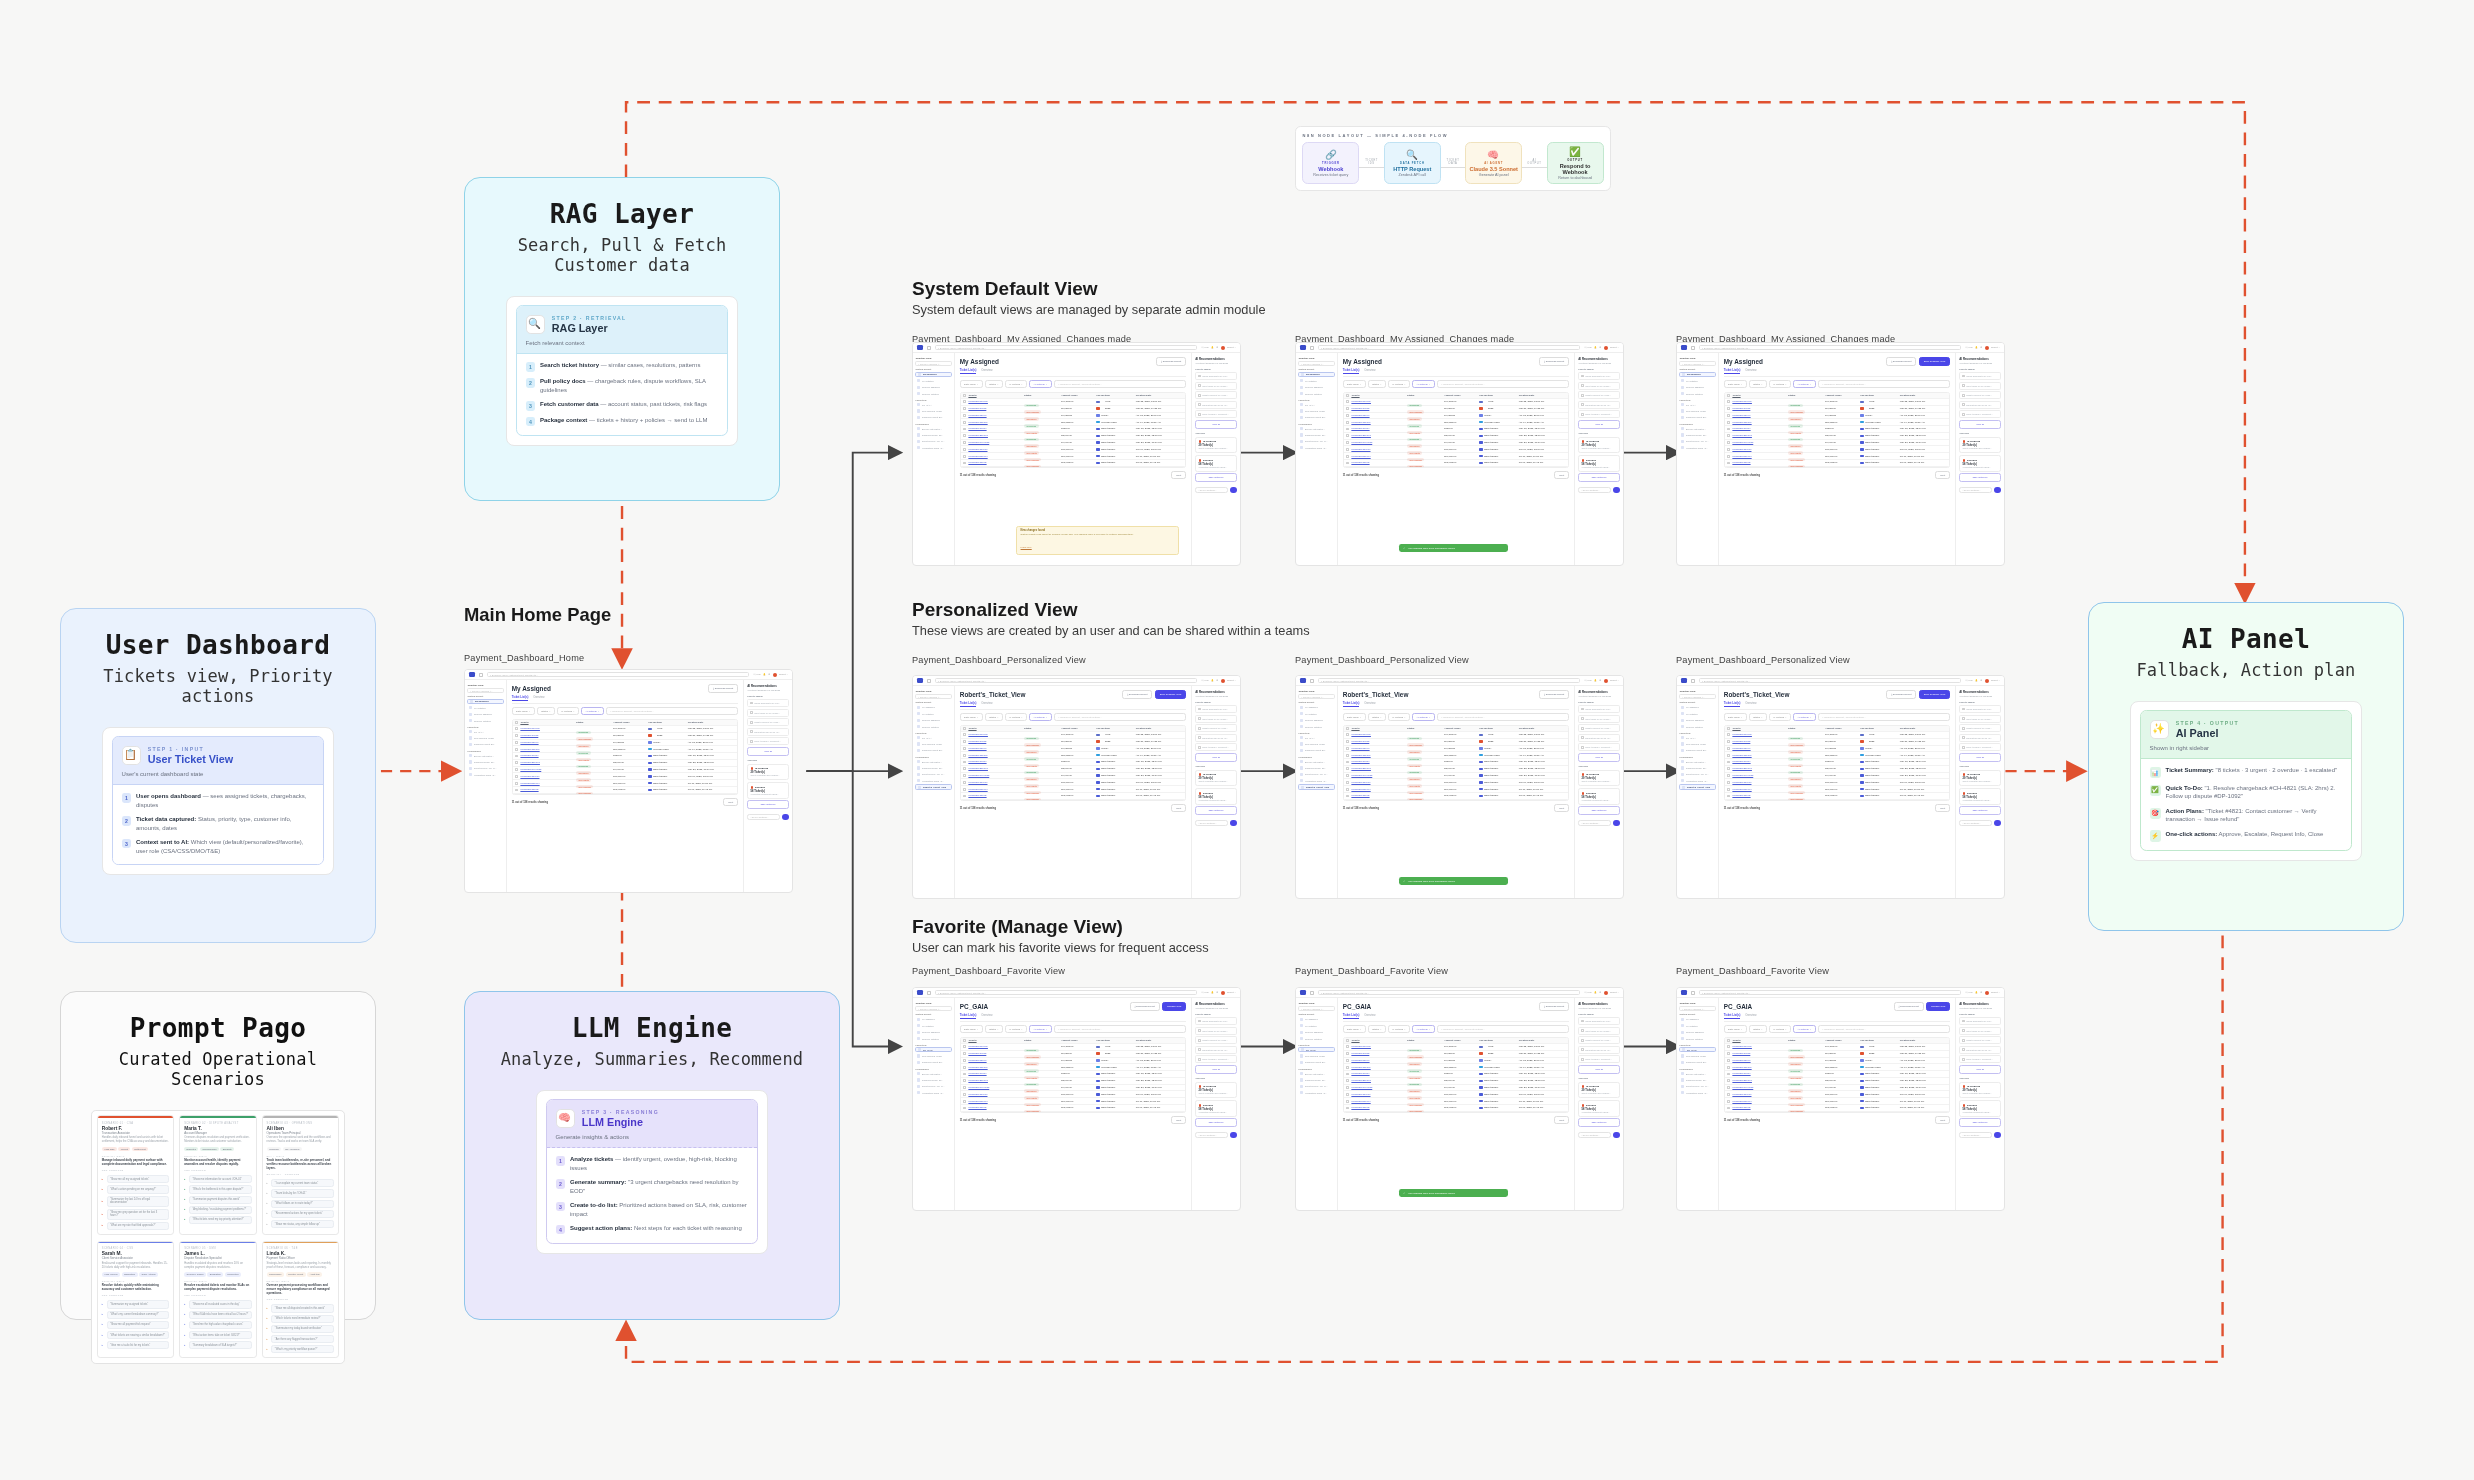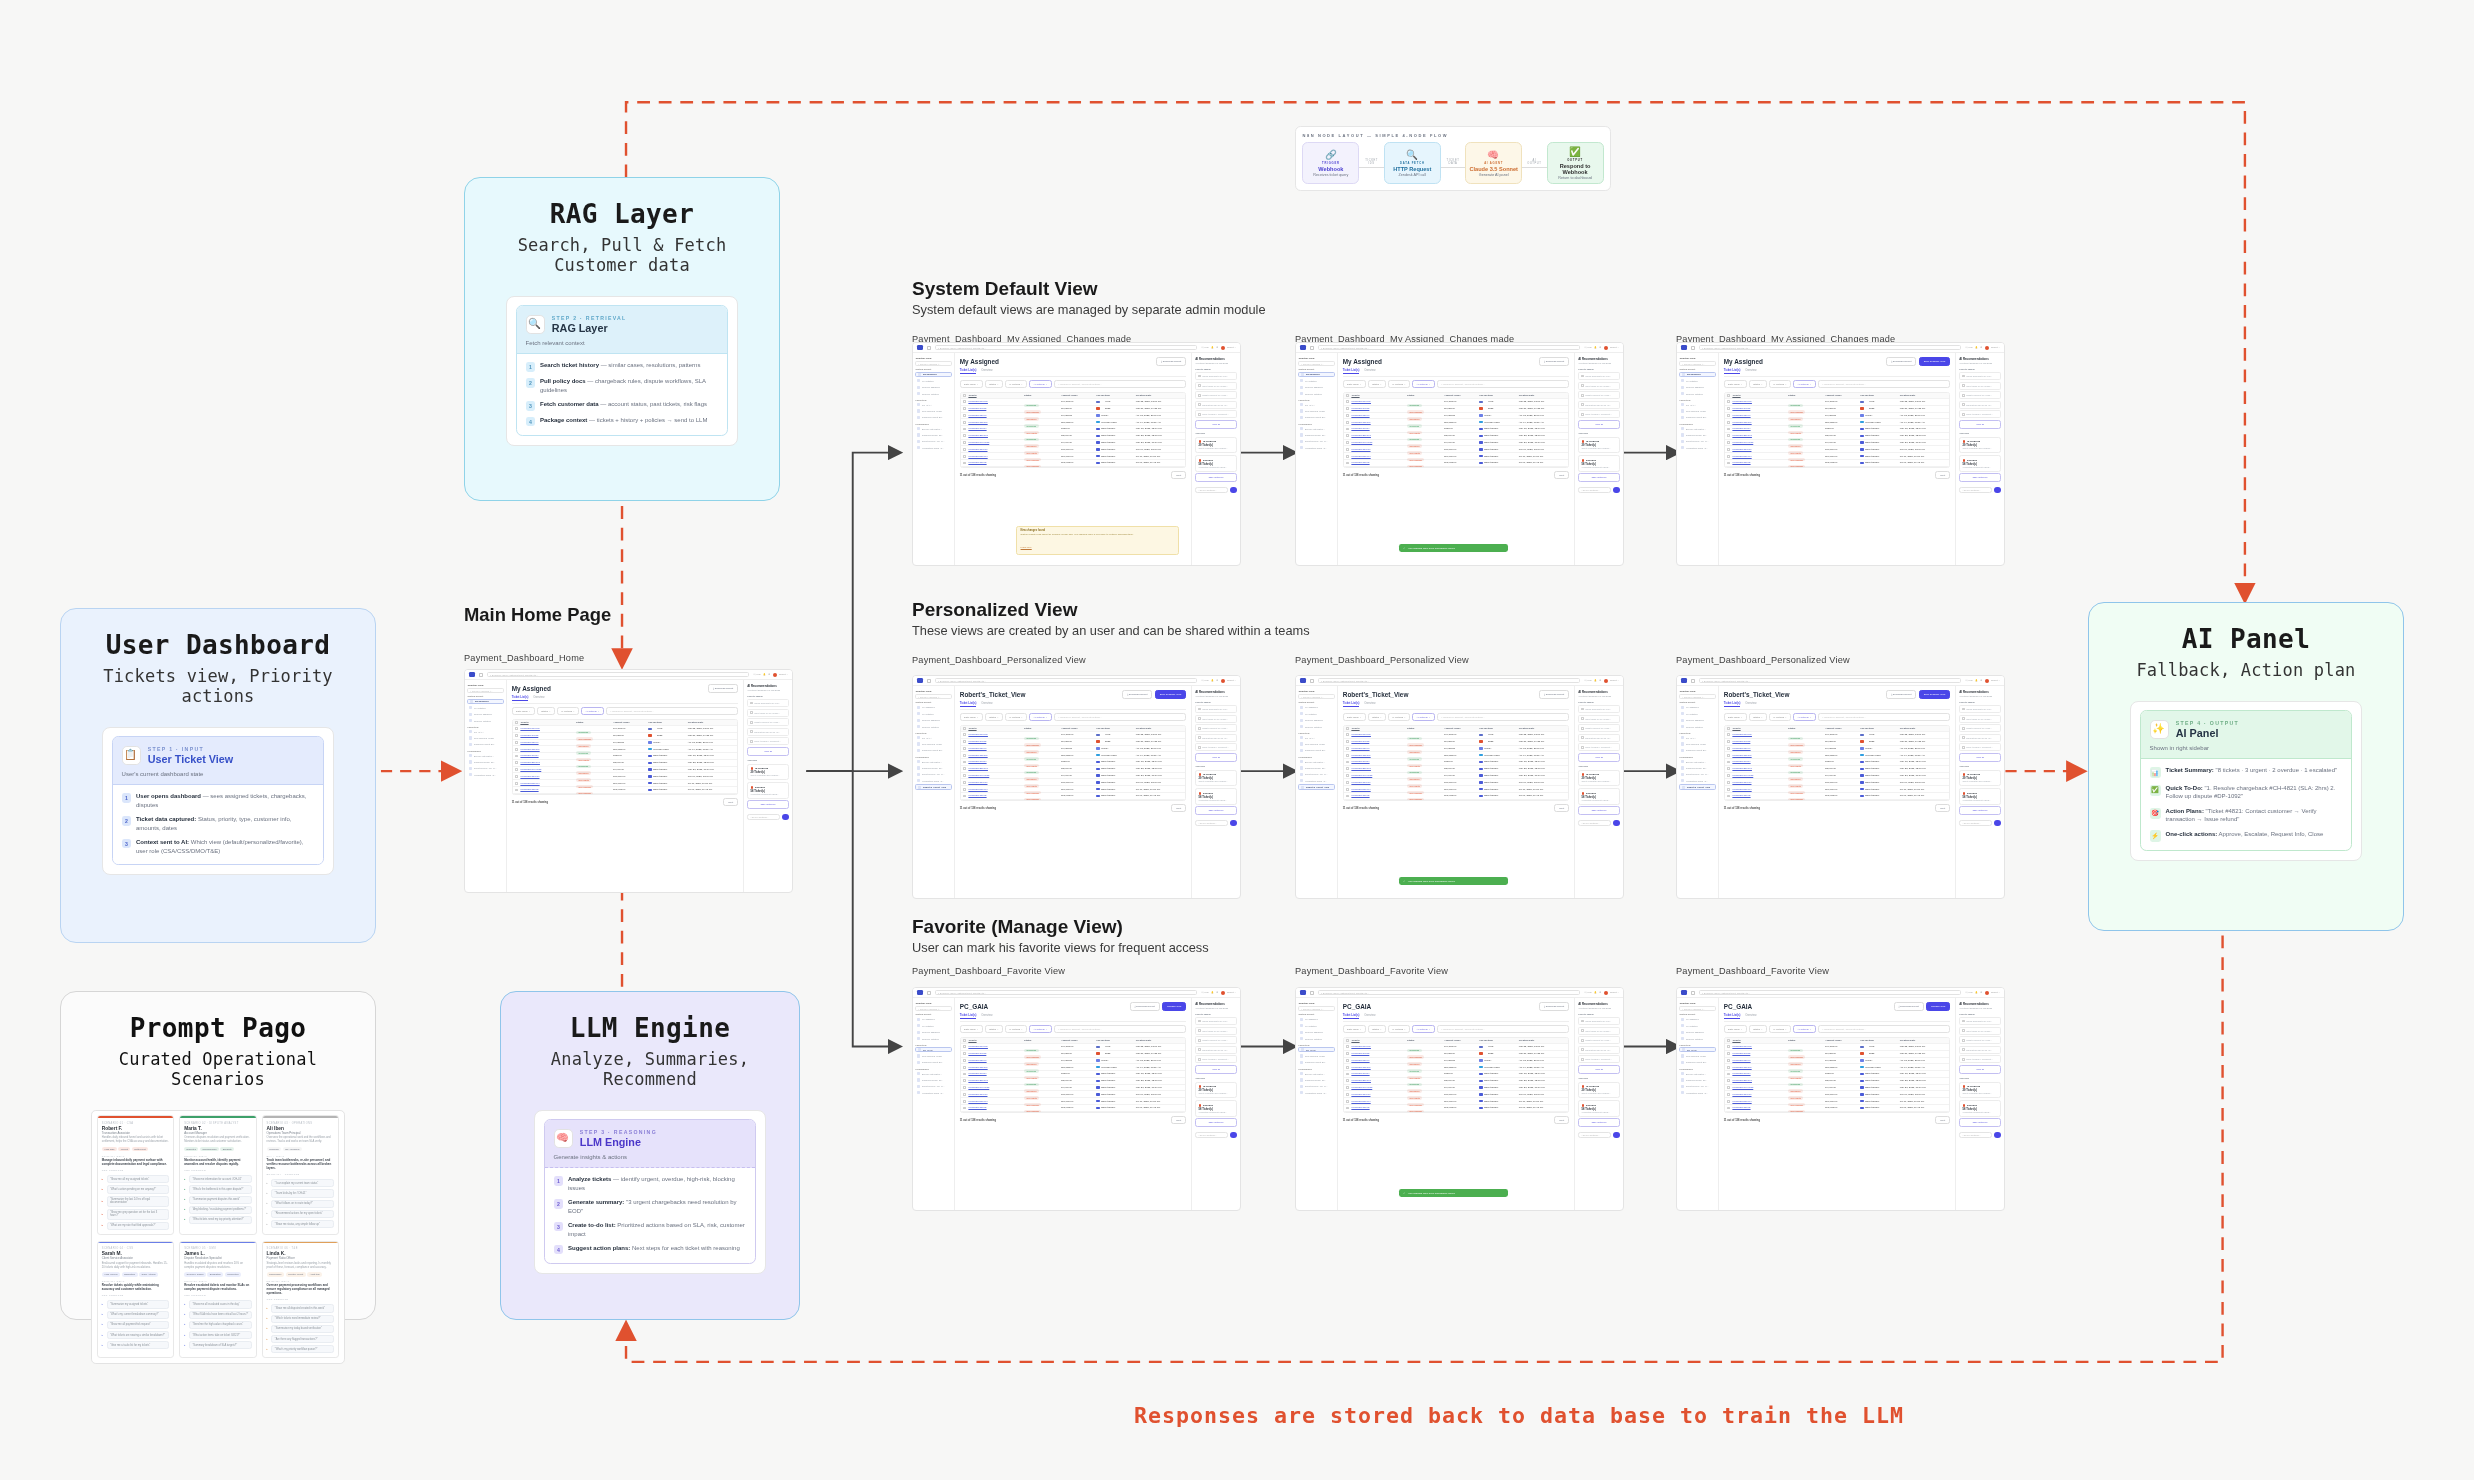--- a/index.html
+++ b/index.html
@@ -94,22 +94,22 @@
   #pillar-user-dashboard .step-num { background:#dbe6fb; color:#4a63c9; }
 
   #pillar-rag { left: 464px; top: 177px; width: 316px; height: 324px;
     background: #e7f9fd; border-color: #8fd3e8; }
   #pillar-rag .step-card { background:#fff; border-color:#bfe4f2; }
   #pillar-rag .step-head { background: #ddf1fa; border-bottom: 0.8px solid #bfe4f2; }
   #pillar-rag .step-kicker { color: #60a8c9; }
   #pillar-rag .step-name { color: #253445; font-size: 10.8px; }
   #pillar-rag .step-num { background:#d7eefb; color:#4d93bb; }
 
-  #pillar-llm { left: 464px; top: 991px; width: 300px; height: 329px;
-    background: #eae8fb; border-color: #8fc5ea; margin-left: 36px; }
+  #pillar-llm { left: 464px; top: 991px; width: 376px; height: 329px;
+    background: #eae8fb; border-color: #8fc5ea; }
   #pillar-llm .step-card { background:#fff; border-color:#cfcaf0; }
   #pillar-llm .step-head { background: #e6e2fb; border-bottom: 0.8px dashed #c6bff0; }
   #pillar-llm .step-kicker { color: #8a7fd6; }
   #pillar-llm .step-name { color: #4b37c9; font-size: 10.8px; }
   #pillar-llm .step-num { background:#e3dffb; color:#6b5bd0; }
 
   #pillar-ai { left: 2088px; top: 602px; width: 316px; height: 329px;
     background: #f0fdf4; border-color: #8fc5ea; }
   #pillar-ai .step-card { background:#fff; border-color:#bfe8cd; }
   #pillar-ai .step-head { background: #e2f7e9; border-bottom: 0.8px solid #bfe8cd; }
@@ -314,21 +314,20 @@
 
       <path d="M1554 567 L1620 567"></path>
       <path d="M2034 567 L2100 567"></path>
       <path d="M1554 966 L1620 966"></path>
       <path d="M2034 966 L2100 966"></path>
       <path d="M1554 1311 L1620 1311"></path>
       <path d="M2034 1311 L2100 1311"></path>
     </g>
   </svg>
 
-  <div class="banner" id="banner-bottom">Responses are stored back to data base to train the LLM</div>
 
   <div id="n8n-box">
     <div id="n8n-title">N8N NODE LAYOUT — SIMPLE 4-NODE FLOW</div>
     <div id="n8n-nodes">
         <div class="n8n-node" style="background: rgb(243, 242, 253); border-color: rgb(221, 217, 245);">
           <div class="n8n-ic">🔗</div>
           <div class="n8n-k" style="color:#4b3fd0">TRIGGER</div>
           <div class="n8n-n" style="color:#4b3fd0">Webhook</div>
           <div class="n8n-d">Receives ticket query</div>
         </div>

